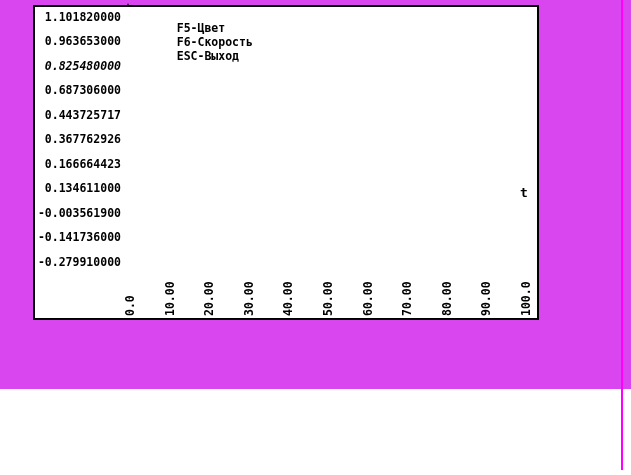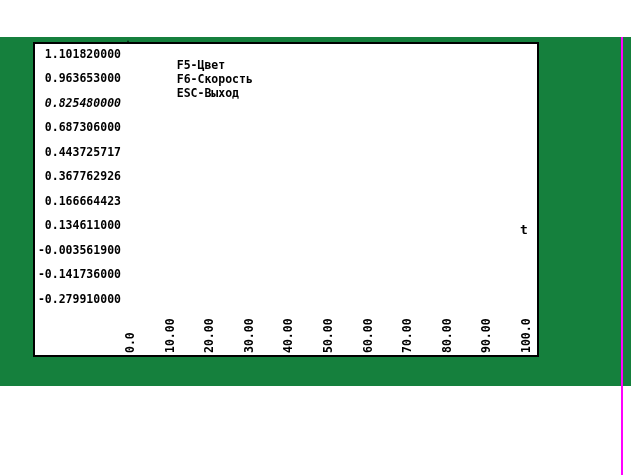--- a/index.html
+++ b/index.html
@@ -1,18 +1,18 @@
 <!DOCTYPE html>
 <html><head>
 <meta charset="utf-8">
 <style>
   html,body{margin:0;padding:0;background:#ffffff;}
   body{width:631px;height:475px;position:relative;overflow:hidden;
        font-family:"DejaVu Sans Mono", monospace;}
-  .screen{position:absolute;left:0;top:0;width:631px;height:349px;background:#15803d;margin-top:37px;}
+  .screen{position:absolute;left:0;top:0;width:631px;height:389px;background:#d946ef;}
   .frame{position:absolute;left:33px;top:5px;width:502px;height:311px;
          border:2px solid #000;background:#fff;}
   #plot-svg{position:absolute;left:0;top:0;width:631px;height:475px;}
   .menu{position:absolute;left:149px;top:7px;height:14px;white-space:pre;
         font:bold 11.5px "DejaVu Sans Mono", monospace;color:#000;z-index:5;}
   .menu span{margin-right:13px;}
   .ylabel{position:absolute;left:28px;width:93px;text-align:right;
           font:bold 11.5px "DejaVu Sans Mono", monospace;color:#000;
           line-height:13px;z-index:4;}
   .xlabel{position:absolute;width:46px;height:11px;line-height:11px;

